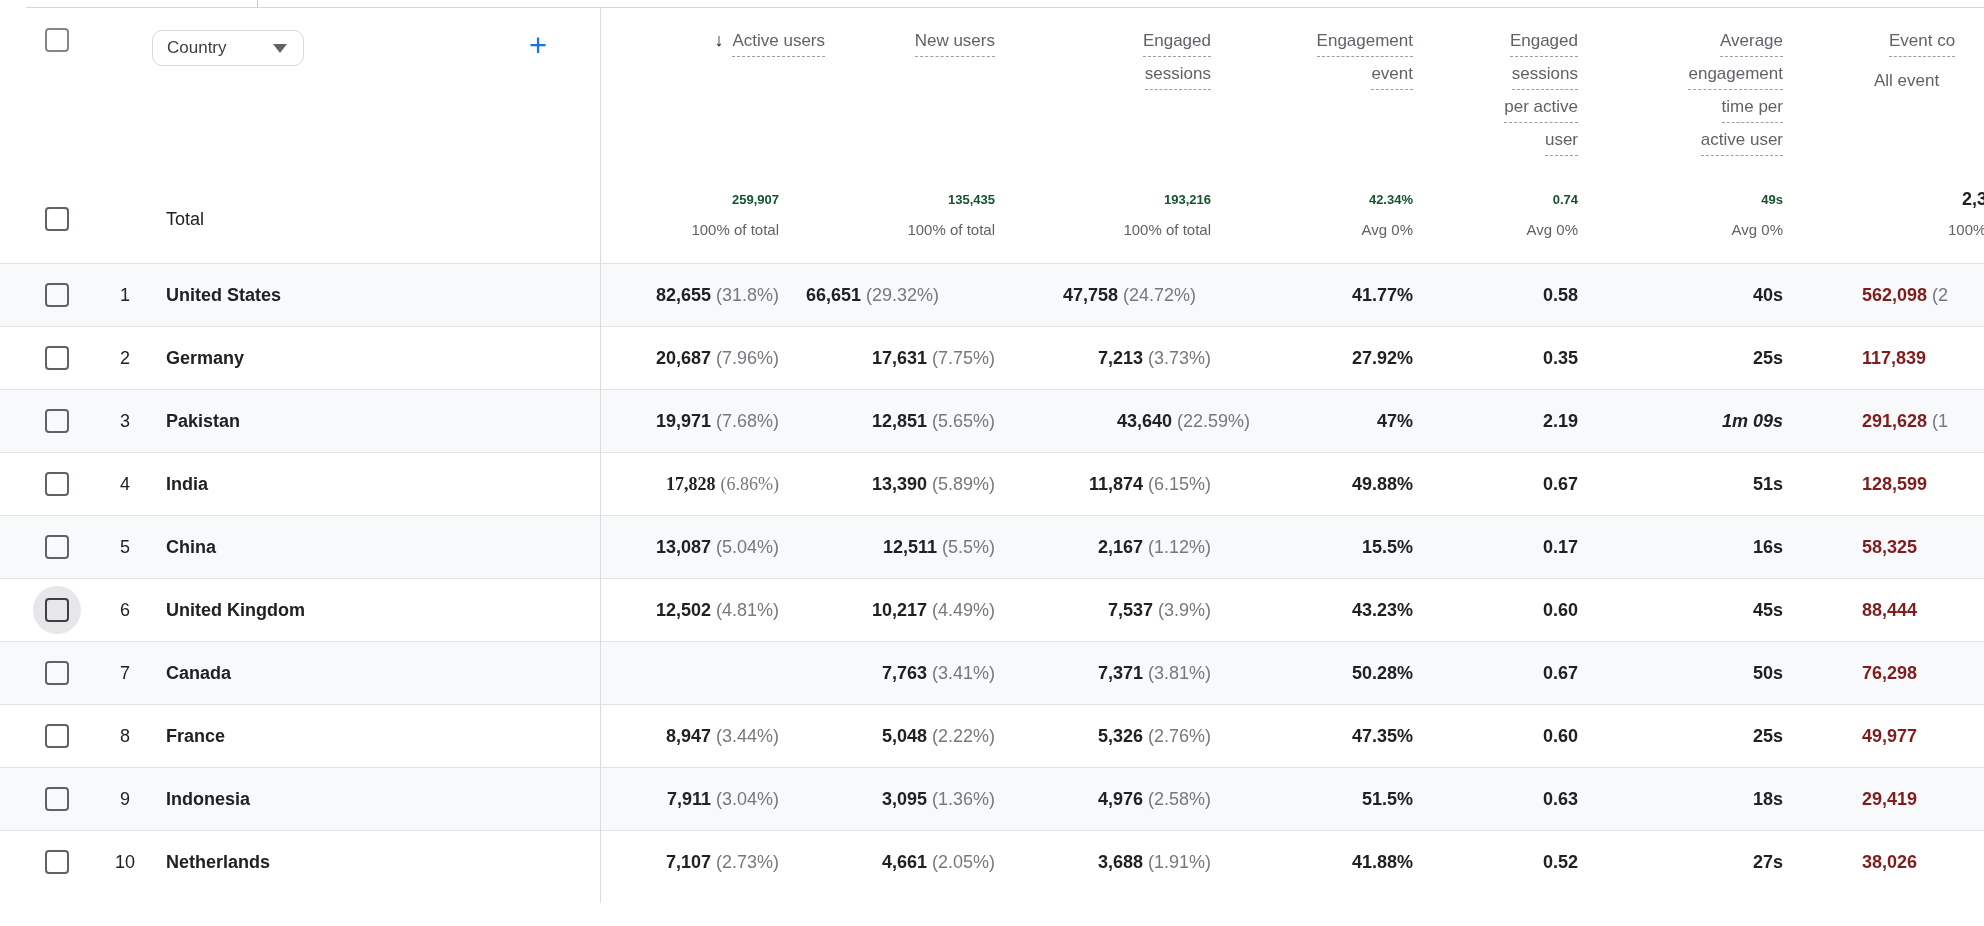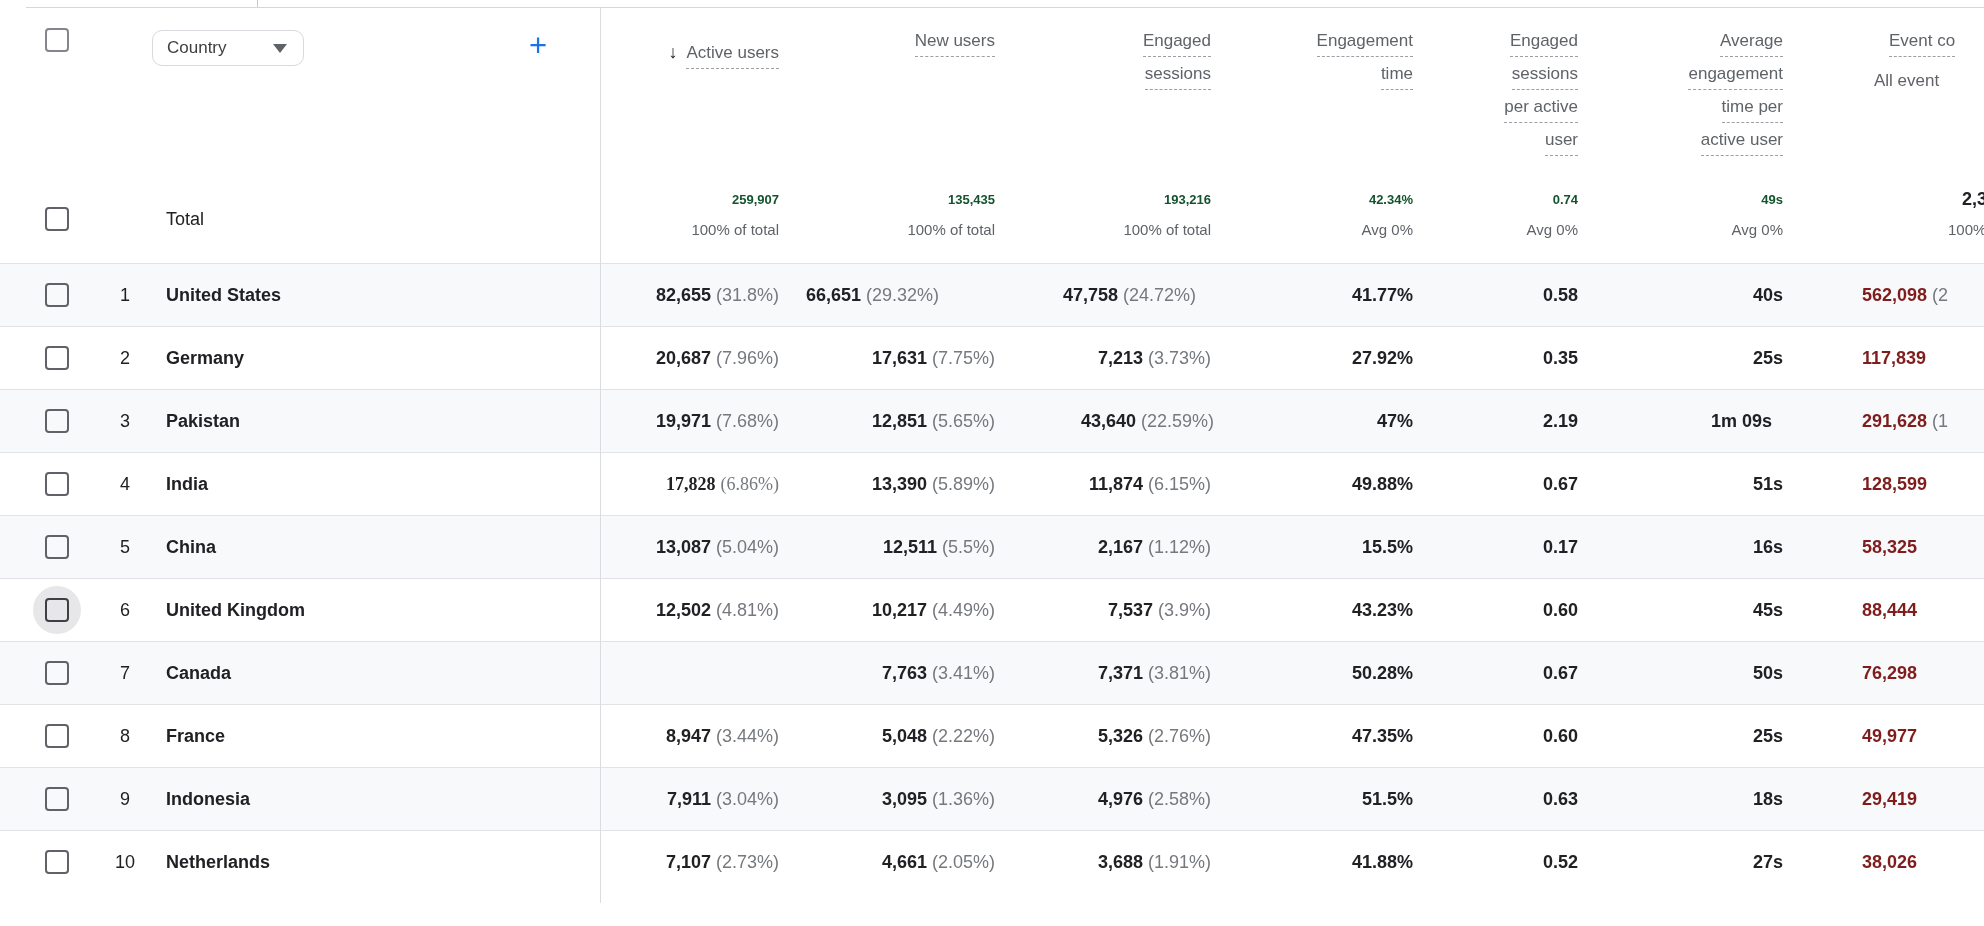--- a/index.html
+++ b/index.html
@@ -77,33 +77,33 @@
   <span>Country</span>
   <span class="caret"></span>
 </div>
 <div class="add-btn">+</div>
 
 <div class="thead" id="thead">
   <div class="hcol-event-l1">
     <span class="lbl">Event co</span>
   </div>
   <div class="hcol-event-l2">All event</div>
-<div class="hcol" style="right: 1205px; margin-top: 12px;">
+<div class="hcol" style="right: 1159px;">
       <div class="hline"><span class="sort-arrow">↓</span><span class="lbl">Active users</span></div>
     </div>
     <div class="hcol" style="right: 989px;">
       <div class="hline"><span class="lbl">New users</span></div>
     </div>
     <div class="hcol" style="right: 773px;">
       <div class="hline"><span class="lbl">Engaged</span></div>
       <div class="hline"><span class="lbl">sessions</span></div>
     </div>
     <div class="hcol" style="right: 571px;">
       <div class="hline"><span class="lbl">Engagement</span></div>
-      <div class="hline"><span class="lbl">time</span></div>
+      <div class="hline"><span class="lbl">event</span></div>
     </div>
     <div class="hcol" style="right: 406px;">
       <div class="hline"><span class="lbl">Engaged</span></div>
       <div class="hline"><span class="lbl">sessions</span></div>
       <div class="hline"><span class="lbl">per active</span></div>
       <div class="hline"><span class="lbl">user</span></div>
     </div>
     <div class="hcol" style="right: 201px;">
       <div class="hline"><span class="lbl">Average</span></div>
       <div class="hline"><span class="lbl">engagement</span></div>
@@ -169,24 +169,24 @@
       <div class="cell" style="right: 406px;"><span class="v">0.35</span></div>
       <div class="cell" style="right: 201px;"><span class="v">25s</span></div>
       <div class="event-cell"><span class="v">117,839</span></div>
     </div>
     <div class="trow stripe">
       <div class="cb row-cb"></div>
       <div class="idx">3</div>
       <div class="country">Pakistan</div>
       <div class="cell" style="right: 1205px;"><span class="v">19,971</span><span class="p">(7.68%)</span></div>
       <div class="cell" style="right: 989px;"><span class="v">12,851</span><span class="p">(5.65%)</span></div>
-      <div class="cell" style="right: 770px; margin-left: 17px;"><span class="v">43,640</span><span class="p">(22.59%)</span></div>
+      <div class="cell" style="right: 734px; margin-left: 17px;"><span class="v">43,640</span><span class="p">(22.59%)</span></div>
       <div class="cell" style="right: 571px;"><span class="v">47%</span></div>
       <div class="cell" style="right: 406px;"><span class="v">2.19</span></div>
-      <div class="cell" style="right: 212px;"><span class="v">1m 09s</span></div>
+      <div class="cell" style="right: 201px; font-style: italic;"><span class="v">1m 09s</span></div>
       <div class="event-cell"><span class="v">291,628</span><span class="p">(1</span></div>
     </div>
     <div class="trow">
       <div class="cb row-cb"></div>
       <div class="idx">4</div>
       <div class="country">India</div>
       <div class="cell" style="right: 1205px; font-family: Liberation Serif, serif;"><span class="v">17,828</span><span class="p">(6.86%)</span></div>
       <div class="cell" style="right: 989px;"><span class="v">13,390</span><span class="p">(5.89%)</span></div>
       <div class="cell" style="right: 773px;"><span class="v">11,874</span><span class="p">(6.15%)</span></div>
       <div class="cell" style="right: 571px;"><span class="v">49.88%</span></div>

